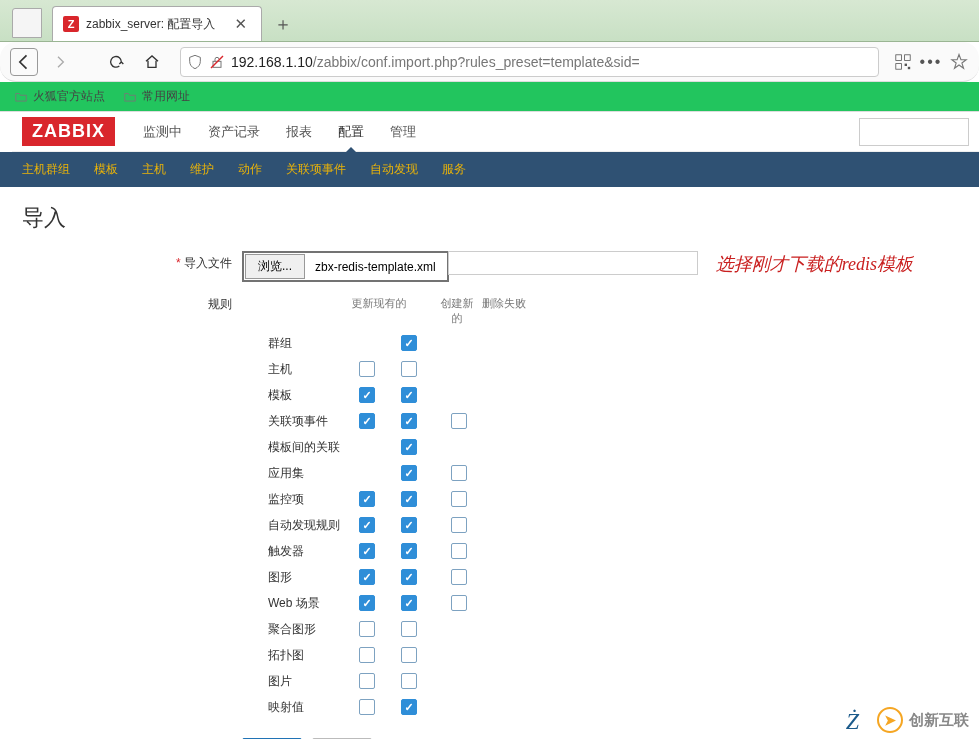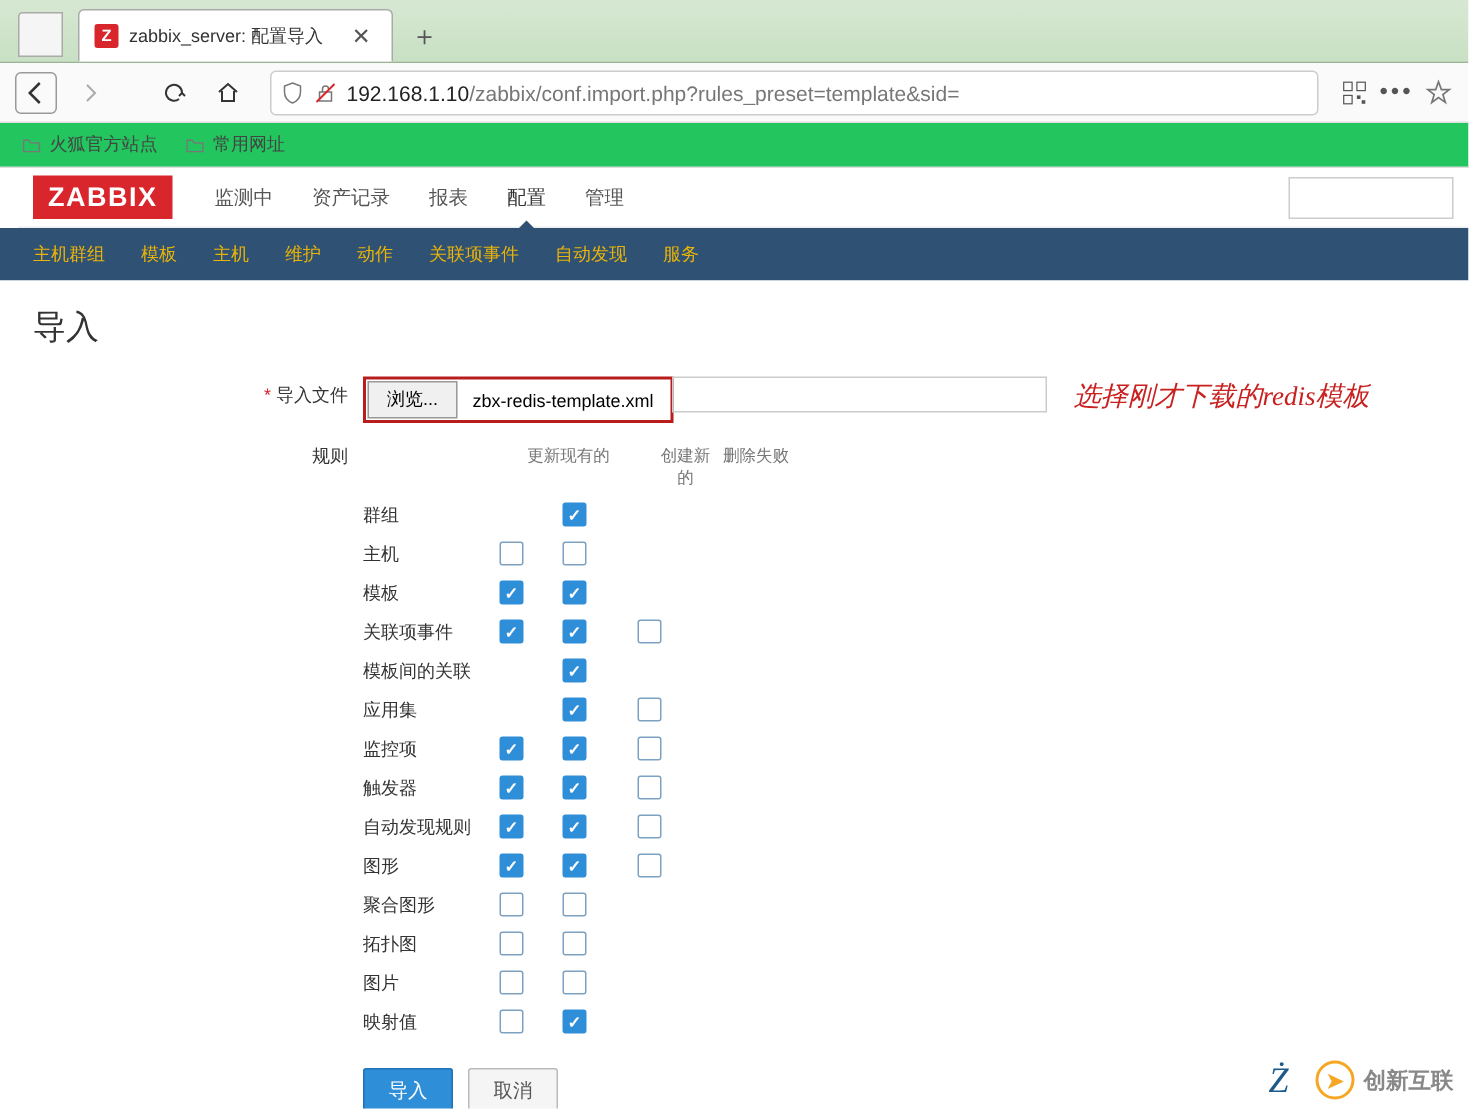--- a/index.html
+++ b/index.html
@@ -7,21 +7,21 @@
 
 
 .browser-top { background: linear-gradient(#d7e8d2, #c8e0c4); height: 42px; display: flex; align-items: flex-end; padding-left: 52px; border-bottom: 1px solid #9ab593; }
 .page-corner { position: absolute; left: 12px; top: 8px; width: 30px; height: 30px; background: #f5f5f5; border: 1px solid #aaa; border-radius: 3px 0 0 0; }
 .tab { background: #fff; height: 35px; width: 210px; display: flex; align-items: center; padding: 0 10px; border-radius: 4px 4px 0 0; border: 1px solid #aaa; border-bottom: none; gap: 7px; }
 .tab-icon { width: 16px; height: 16px; background: #d9262c; color: #fff; font-weight: bold; font-size: 11px; display: flex; align-items: center; justify-content: center; border-radius: 2px; }
 .tab-title { flex: 1; font-size: 12px; color: #333; white-space: nowrap; overflow: hidden; }
 .tab-close { font-size: 15px; color: #555; cursor: pointer; padding: 2px 4px; }
 .new-tab { width: 30px; height: 30px; display: flex; align-items: center; justify-content: center; font-size: 18px; color: #555; margin-left: 6px; margin-bottom: 2px; cursor: pointer; }
 
-.nav-bar { height: 40px; display: flex; align-items: center; padding: 0 10px; gap: 8px; border-bottom: 1px solid #ddd; background: #fafafa; }
+.nav-bar { height: 40px; display: flex; align-items: center; padding: 0 10px; gap: 8px; border-bottom: 1px solid #ddd; background: #fafafa; border-radius: 16px; }
 .nav-btn { width: 28px; height: 28px; display: flex; align-items: center; justify-content: center; border-radius: 4px; cursor: pointer; }
 .nav-btn svg { width: 16px; height: 16px; fill: #555; }
 .nav-btn.back svg { width: 20px; height: 20px; }
 .nav-btn.back { border: 1px solid #999; }
 .url-bar { flex: 1; display: flex; align-items: center; border: 1px solid #ccc; border-radius: 4px; height: 30px; background: #fff; margin: 0 6px; padding: 0 6px; gap: 6px; }
 .shield { width: 16px; height: 16px; }
 .lock-off { width: 16px; height: 16px; }
 .url-text { flex: 1; font-size: 14px; color: #777; white-space: nowrap; overflow: hidden; }
 .url-text .host { color: #222; }
 .qr-icon, .more-icon, .star-icon { width: 20px; height: 20px; display:flex; align-items:center; justify-content:center; cursor:pointer; }
@@ -42,32 +42,32 @@
 .sub-nav { height: 35px; background: #2f5173; display: flex; align-items: center; padding: 0 10px; gap: 0; }
 .sub-nav-item { padding: 9px 12px; font-size: 12px; color: #eab308; cursor: pointer; }
 
 
 .content { padding: 16px 22px; background: #fff; position: relative; }
 .page-title { font-size: 22px; font-weight: normal; color: #333; margin-bottom: 18px; }
 .form-area { margin-left: 150px; }
 .form-row { display: flex; align-items: flex-start; margin-bottom: 8px; }
 .form-label { width: 70px; text-align: right; padding-right: 10px; padding-top: 4px; font-size: 12px; color: #333; }
 .form-label.req::before { content: '* '; color: #d9262c; }
-.file-input-wrap { display: flex; align-items: center; border: 2px solid #b91c1c; padding: 1px; background: #fff; }
+.file-input-wrap { display: flex; align-items: center; border: 2px solid #737373; padding: 1px; background: #fff; }
 .browse-btn { background: #f0f0f0; border: 1px solid #999; padding: 3px 12px; font-size: 12px; cursor: pointer; }
 .file-name { padding: 3px 10px; font-size: 12px; min-width: 120px; }
 .annotation { color: #c92020; font-size: 18px; font-style: italic; font-family: "KaiTi", serif; margin-left: 18px; padding-top: 1px; font-weight: 500; }
 
 .rules-table { margin-top: 4px; }
 .rules-header { display: flex; font-size: 11px; color: #777; margin-bottom: 4px; padding-left: 80px; }
 .rules-header span { text-align: center; }
 .hdr-update { width: 114px; }
 .hdr-create { width: 42px; }
 .hdr-delete { width: 52px; }
-.rule-row { display: flex; align-items: center; height: 26px; }
+.rule-row { display: flex; align-items: center; height: 26px; margin-left: 26px; }
 .rule-name { width: 82px; font-size: 12px; color: #333; text-align: left; }
 .chk-cell { width: 50px; display: flex; justify-content: center; }
 .chk { width: 16px; height: 16px; border: 1px solid #7da2c1; border-radius: 2px; display: flex; align-items: center; justify-content: center; background: #fff; cursor: pointer; }
 .chk.checked { background: #2f8ed8; border-color: #2f8ed8; }
 .chk.checked::after { content: '✓'; color: #fff; font-size: 11px; font-weight: bold; }
 
 .form-actions { margin-top: 18px; display: flex; gap: 10px; position: relative; }
 .btn-primary { background: #2f8ed8; color: #fff; border: 1px solid #2073b5; padding: 5px 16px; font-size: 13px; cursor: pointer; border-radius: 2px; }
 .btn-secondary { background: #f5f5f5; color: #555; border: 1px solid #bbb; padding: 5px 16px; font-size: 13px; cursor: pointer; border-radius: 2px; }
 
@@ -264,45 +264,57 @@
                 <div class="chk checked"></div>
               </div>
               <div class="chk-cell">
                 <div class="chk checked"></div>
               </div>
               <div class="chk-cell">
                 <div class="chk"></div>
               </div>
             </div>
             <div class="rule-row">
+              <div class="rule-name">自动发现规则</div>
+              <div class="chk-cell spacer1">
+                <div class="chk checked"></div>
+              </div>
+              <div class="chk-cell">
+                <div class="chk checked"></div>
+              </div>
+              <div class="chk-cell">
+                <div class="chk"></div>
+              </div>
+            </div>
+            <div class="rule-row">
               <div class="rule-name">触发器</div>
               <div class="chk-cell spacer1">
                 <div class="chk checked"></div>
               </div>
               <div class="chk-cell">
                 <div class="chk checked"></div>
               </div>
               <div class="chk-cell">
                 <div class="chk"></div>
               </div>
             </div>
             <div class="rule-row">
-              <div class="rule-name">自动发现规则</div>
-              <div class="chk-cell spacer1">
-                <div class="chk checked"></div>
-              </div>
-              <div class="chk-cell">
-                <div class="chk checked"></div>
-              </div>
-              <div class="chk-cell">
-                <div class="chk"></div>
-              </div>
-            </div>
-            <div class="rule-row">
               <div class="rule-name">图形</div>
+              <div class="chk-cell spacer1">
+                <div class="chk checked"></div>
+              </div>
+              <div class="chk-cell">
+                <div class="chk checked"></div>
+              </div>
+              <div class="chk-cell">
+                <div class="chk"></div>
+              </div>
+            </div>
+            <div class="rule-row">
+              <div class="rule-name">Web 场景</div>
               <div class="chk-cell spacer1">
                 <div class="chk checked"></div>
               </div>
               <div class="chk-cell">
                 <div class="chk checked"></div>
               </div>
               <div class="chk-cell">
                 <div class="chk"></div>
               </div>
             </div>

